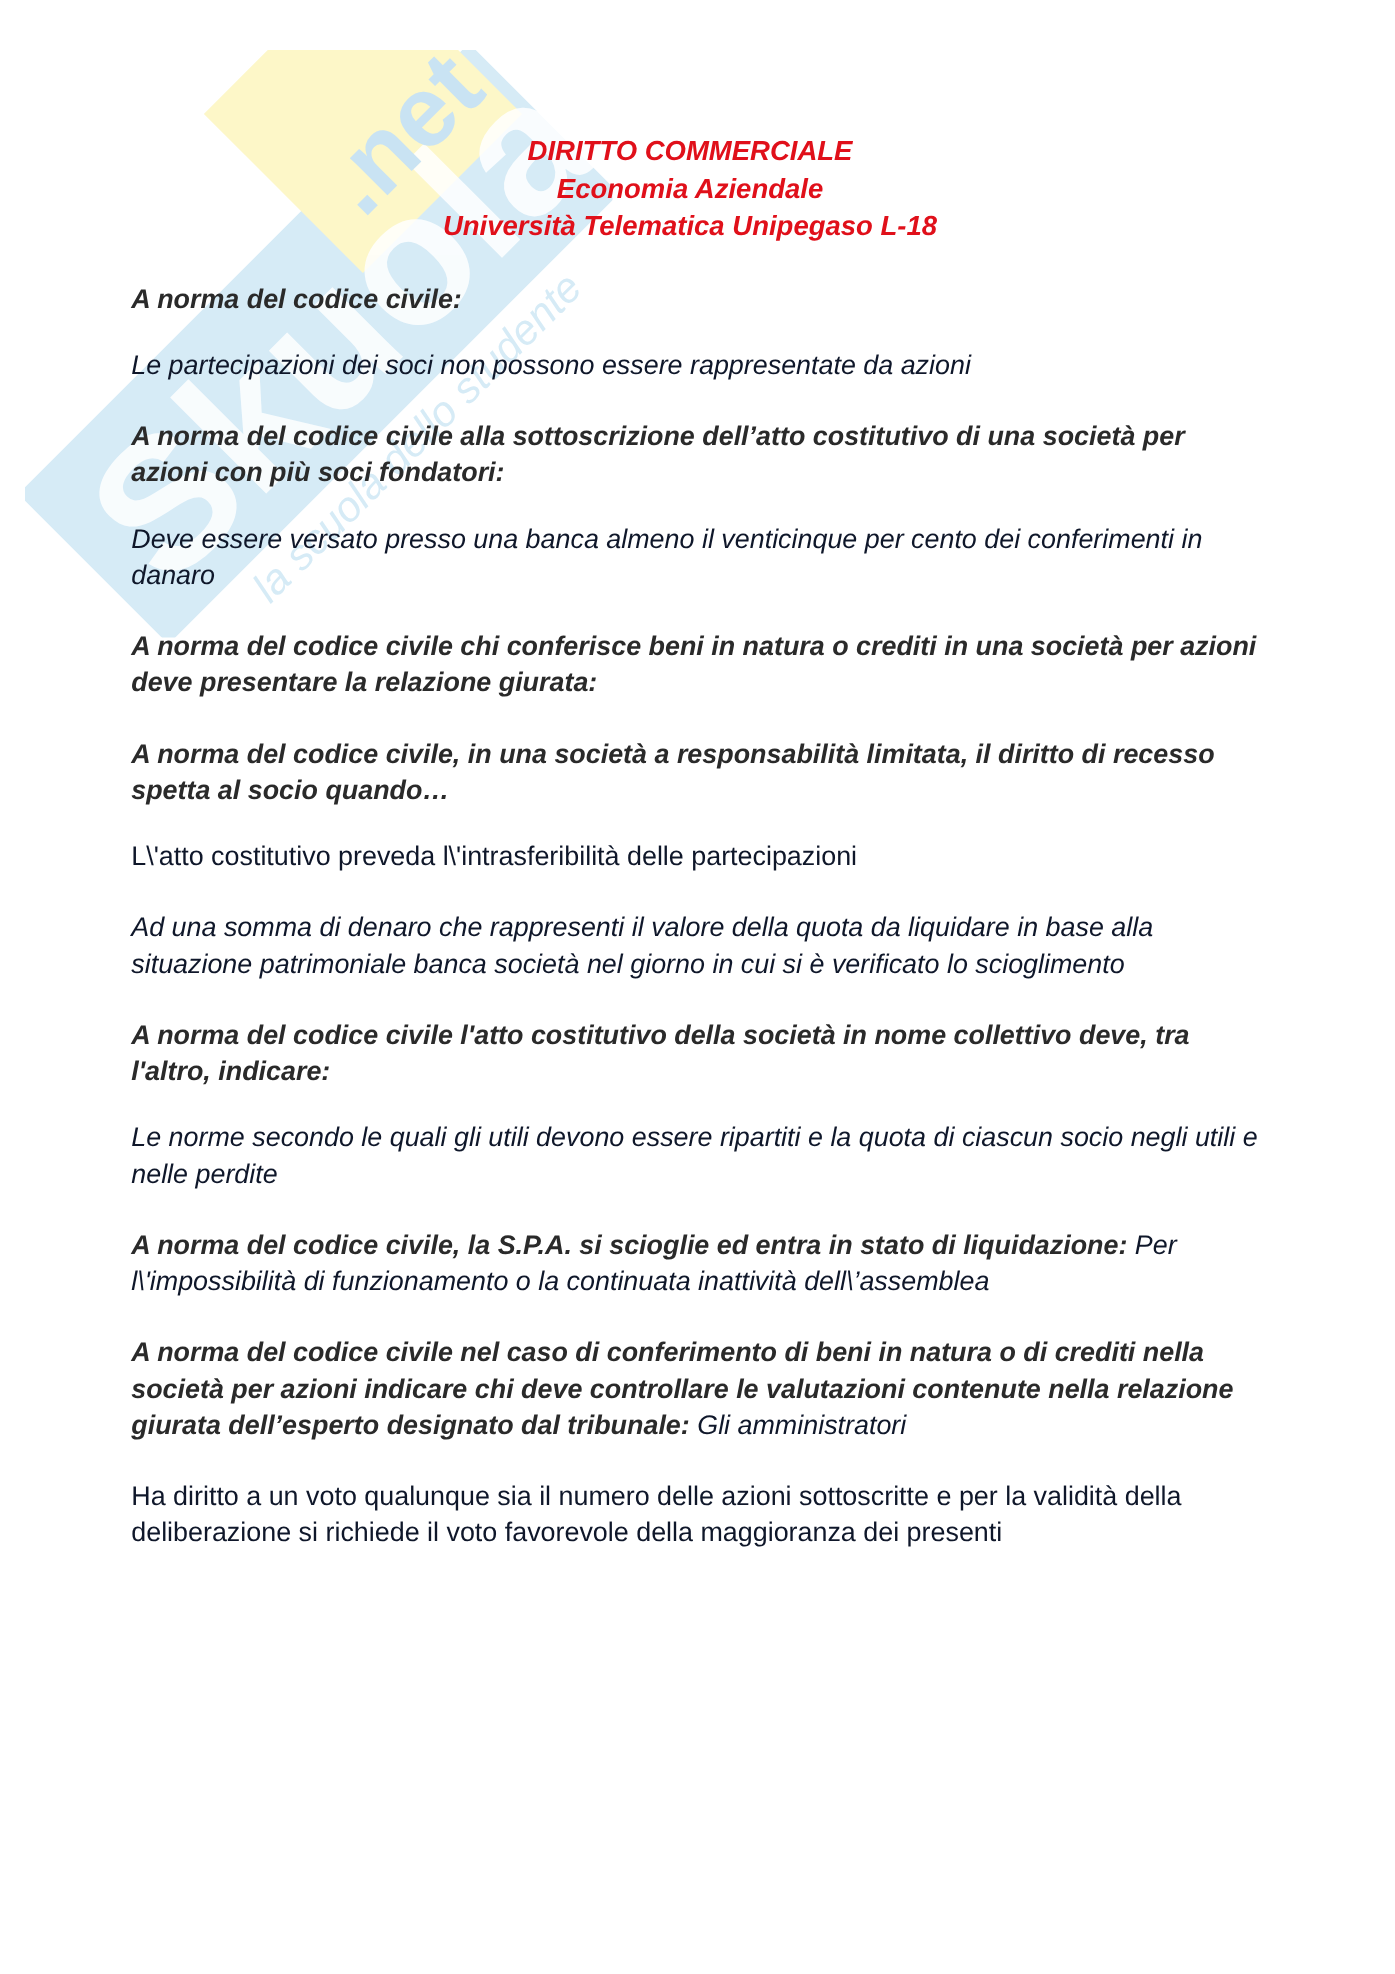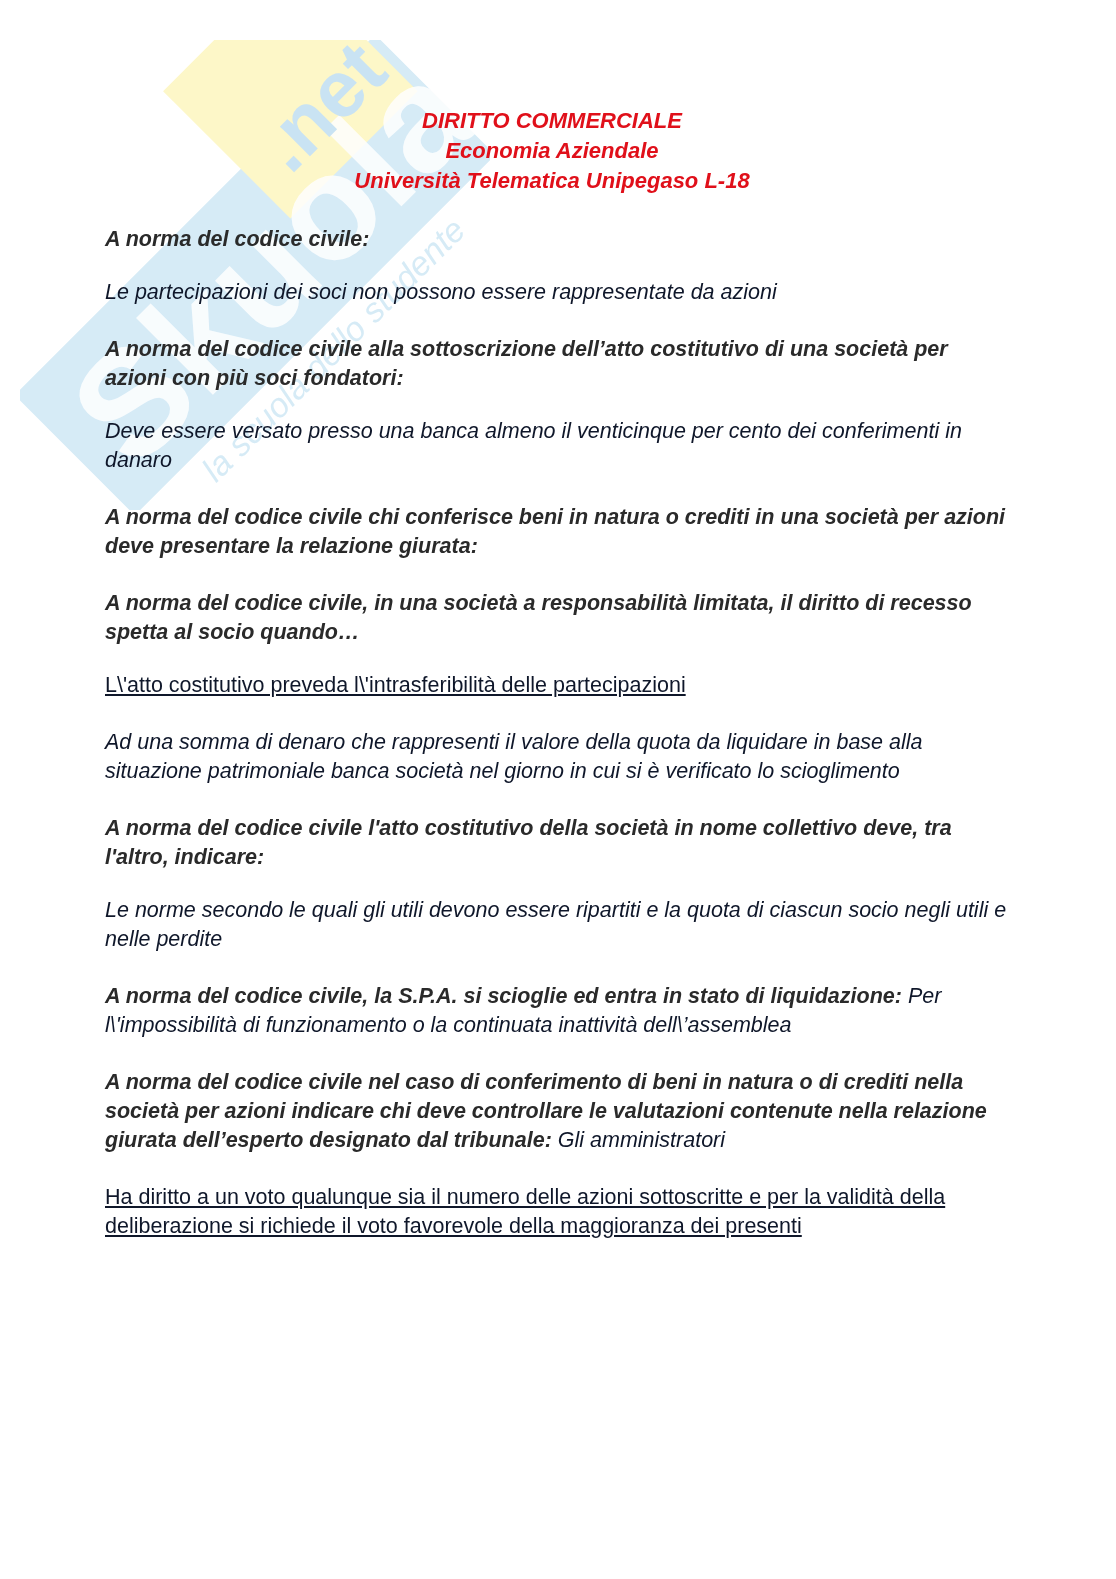--- a/index.html
+++ b/index.html
@@ -20,21 +20,21 @@
       color: #e0101a; font-weight: bold; font-style: italic; font-size: 22px; line-height: 30px;
     }
     .header div { display: block; }
     .content {
       position: absolute; left: 105px; top: 225px; width: 905px;
       font-size: 21.5px; line-height: 29px;
     }
     .qa { margin: 0 0 28px 0; }
     .q { font-weight: bold; font-style: italic; color: #2a2a2a; }
     .a { font-style: italic; color: #0f172a; margin-top: 24px; }
-    .a.upright { font-style: normal; text-decoration: underline; }
+    .a.upright { font-style: normal; }
     .block { display: block; }
   </style>
 </head>
 <body>
 
 <svg class="watermark" viewBox="0 0 470 470" xmlns="http://www.w3.org/2000/svg">
   <g transform="rotate(-45 235 235)">
     <rect x="-20" y="150" width="510" height="170" rx="6" fill="#d6ebf6"></rect>
     <rect x="300" y="40" width="180" height="180" fill="#fdf7c8" transform="rotate(0)"></rect>
     <text x="10" y="290" font-family="Liberation Sans, sans-serif" font-weight="bold" font-size="150" fill="#ffffff" opacity="0.85">Skuola</text>

